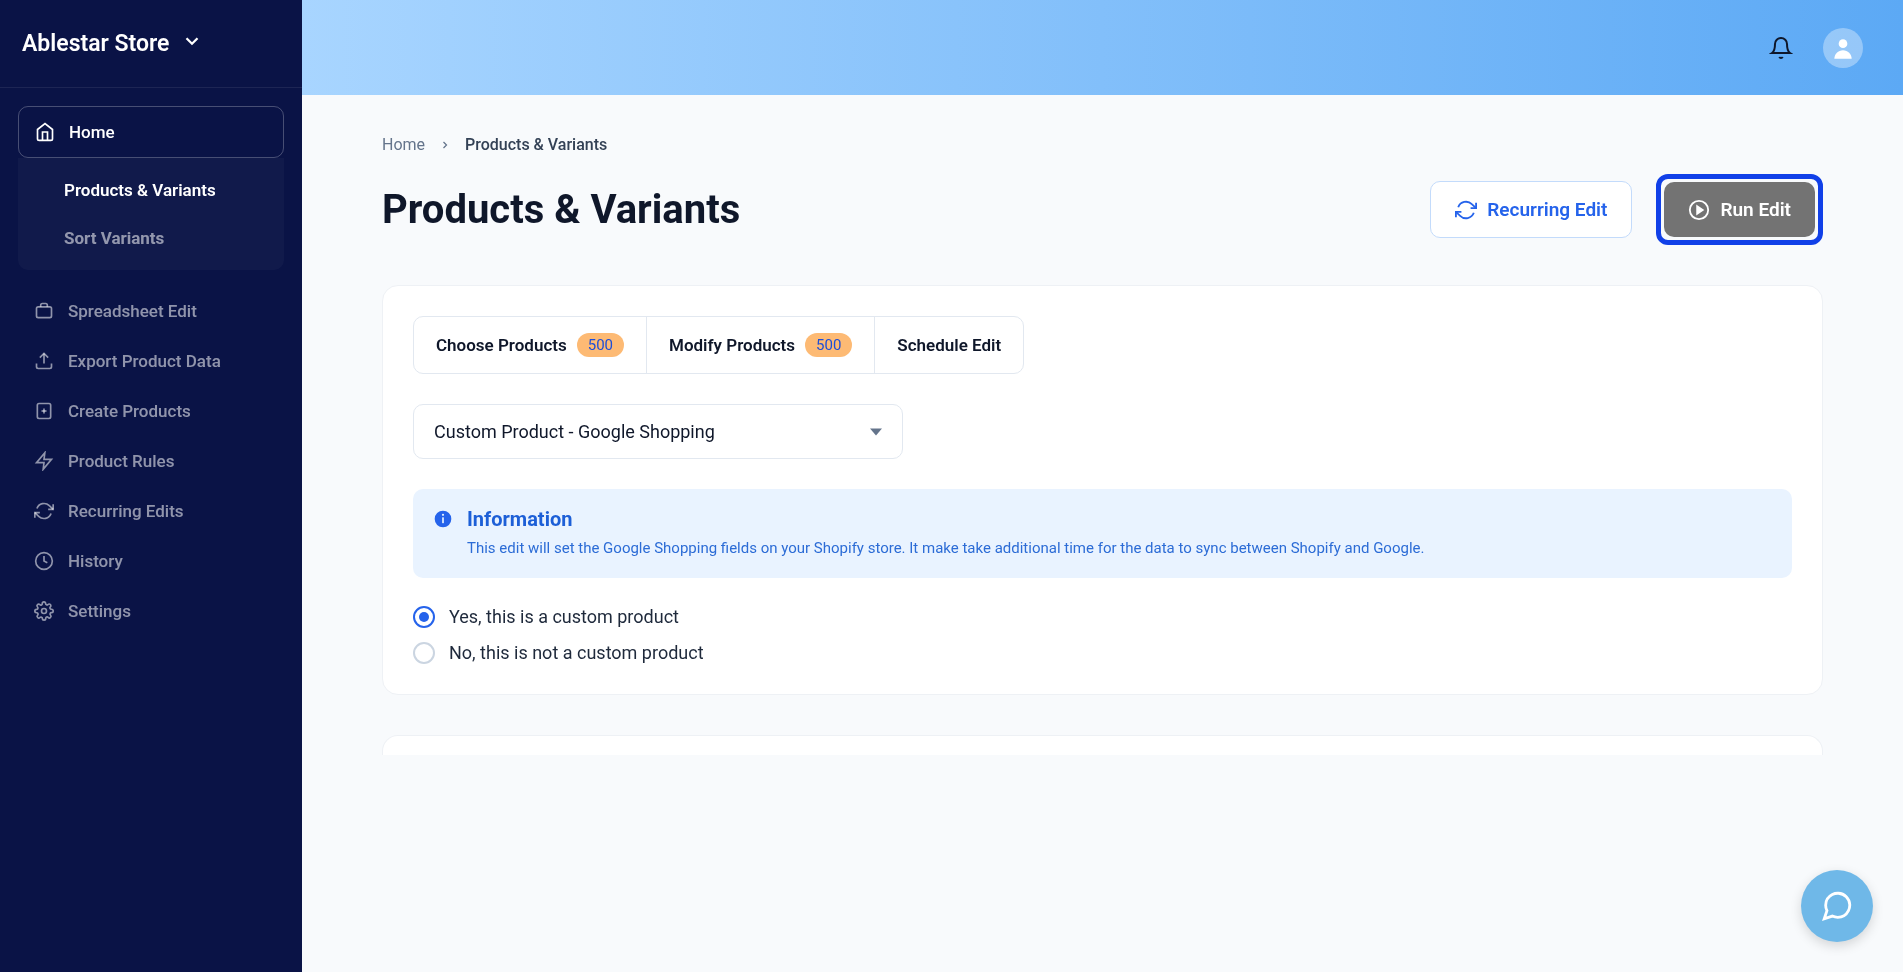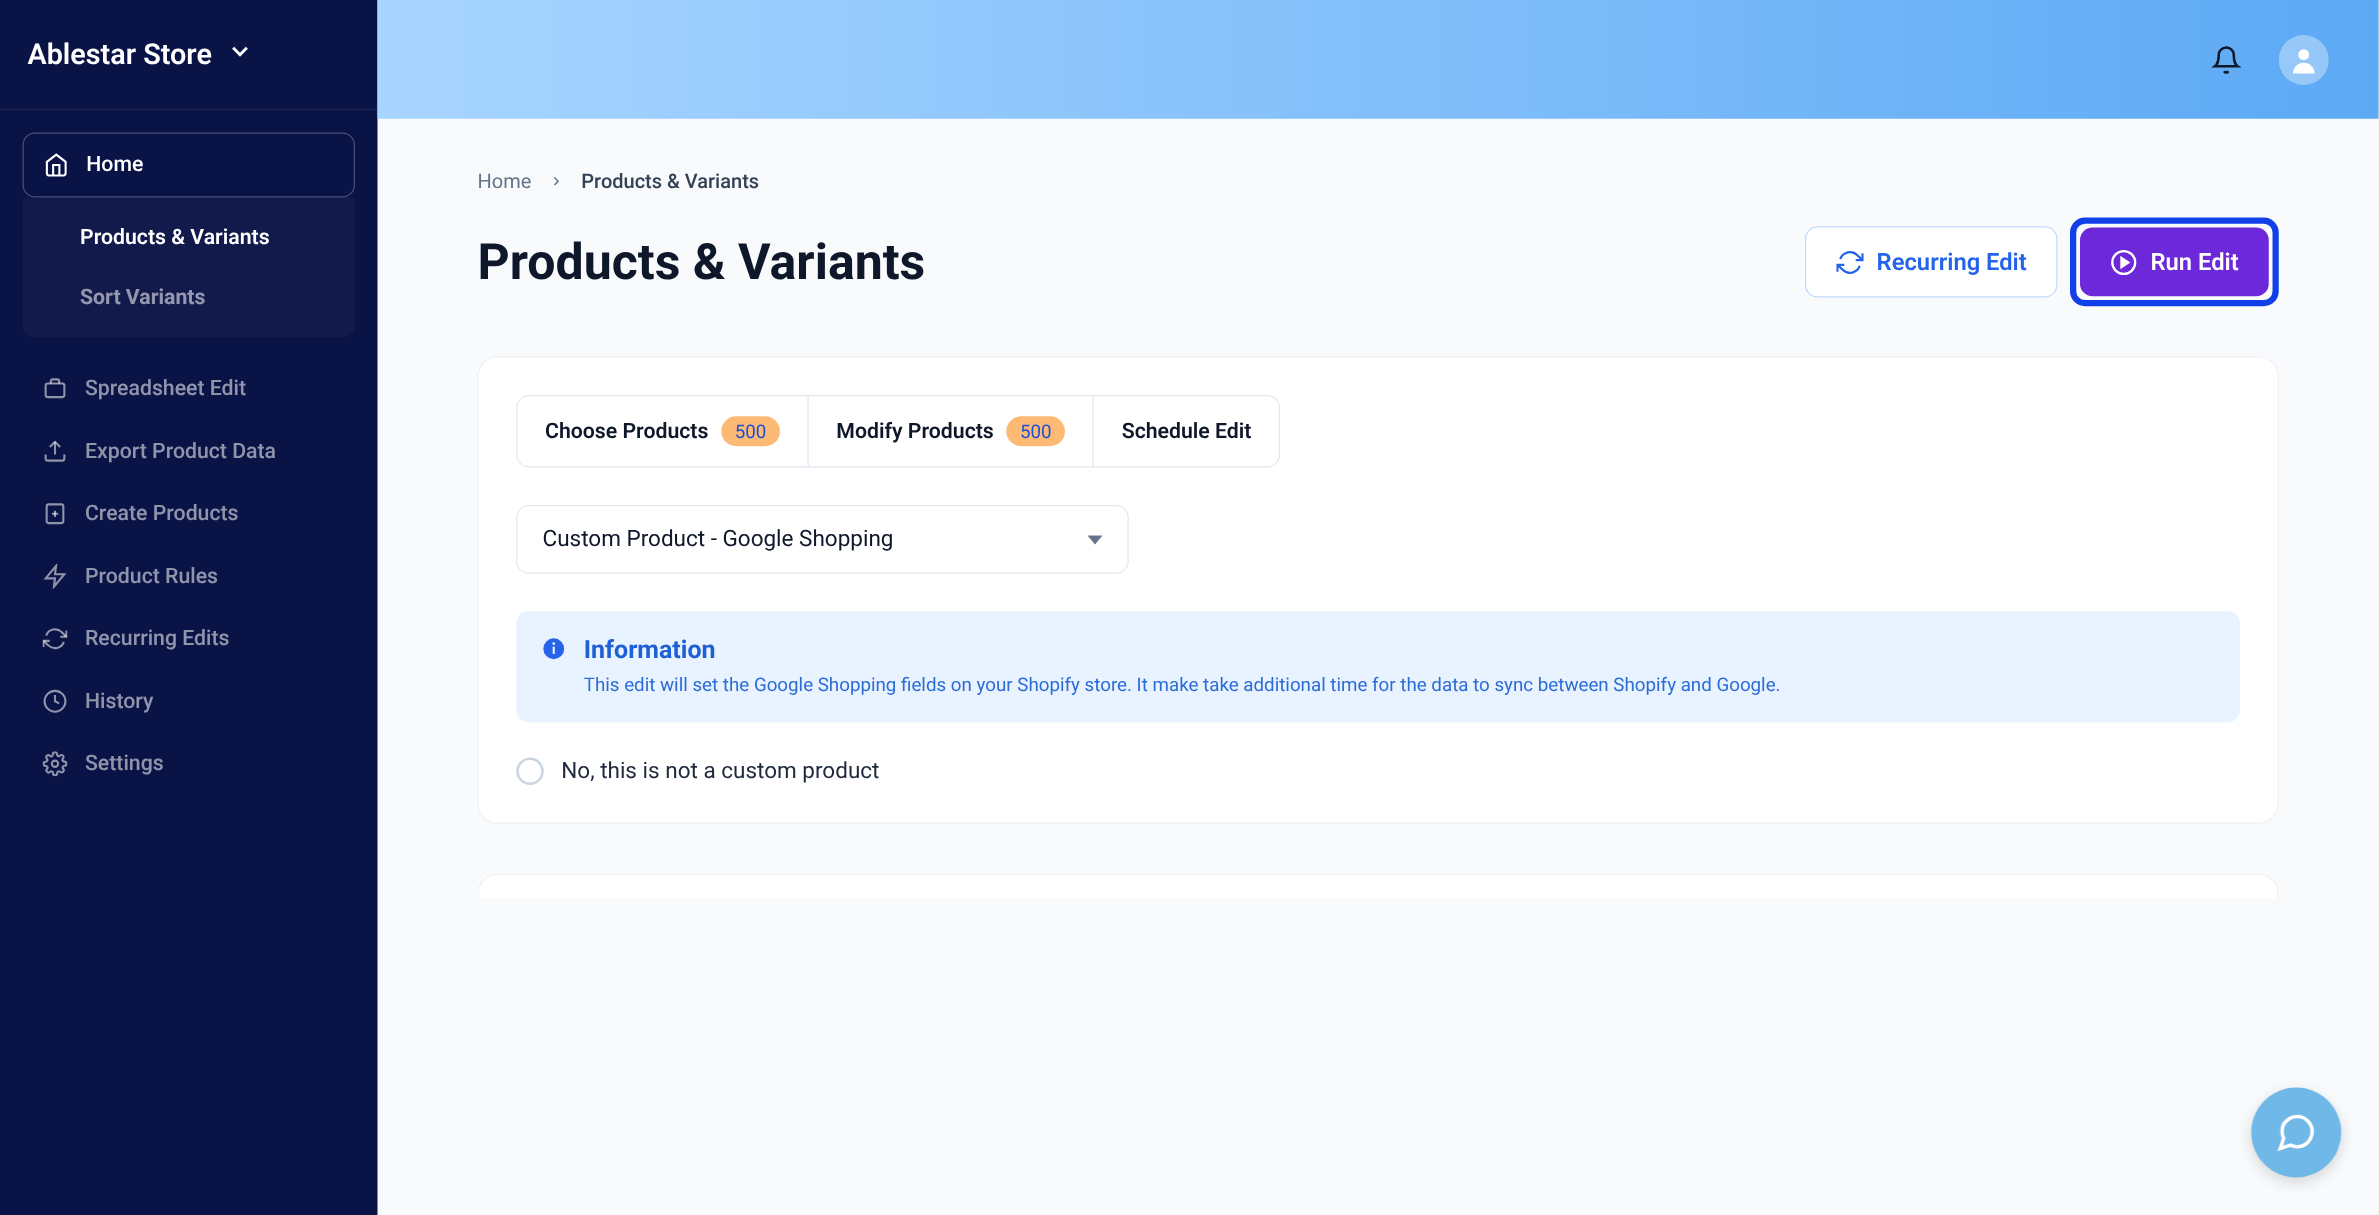--- a/index.html
+++ b/index.html
@@ -20,24 +20,24 @@
 .topbar svg { cursor: pointer; }
 .avatar { width: 40px; height: 40px; border-radius: 50%; background: rgba(255,255,255,0.35); display: flex; align-items: center; justify-content: center; cursor: pointer; }
 .avatar svg { width: 26px; height: 26px; }
 .content { padding: 40px 80px; flex: 1; overflow-y: auto; }
 .breadcrumb { display: flex; align-items: center; gap: 14px; color: #64748b; font-size: 16px; margin-bottom: 20px; }
 .breadcrumb span { cursor: pointer; }
 .breadcrumb .current { color: #334155; font-weight: 500; }
 .breadcrumb svg { width: 12px; height: 12px; }
 .page-header { display: flex; align-items: center; justify-content: space-between; margin-bottom: 40px; }
 .page-title { font-size: 40px; font-weight: 700; color: #0f172a; }
-.header-actions { display: flex; gap: 10px; align-items: center; }
+.header-actions { display: flex; gap: 24px; align-items: center; }
 .btn { display: flex; align-items: center; gap: 10px; padding: 16px 24px; border-radius: 10px; font-size: 19px; font-weight: 600; cursor: pointer; border: none; }
 .btn-outline { background: #fff; border: 1.5px solid #c3dbfb; color: #2563eb; }
-.btn-primary { background: #6d28d9; color: #fff; }
+.btn-primary { background: #737373; color: #fff; }
 .run-edit-wrap { border: 5px solid #1140e8; border-radius: 12px; padding: 3px; }
 .card { background: #fff; border-radius: 16px; padding: 30px; border: 1px solid #eef1f5; }
 .tabs { display: flex; border: 1px solid #e2e8f0; border-radius: 10px; width: fit-content; margin-bottom: 30px; }
 .tab { display: flex; align-items: center; gap: 10px; padding: 16px 22px; border-right: 1px solid #e2e8f0; font-size: 17px; font-weight: 600; color: #0f172a; cursor: pointer; }
 .tab:last-child { border-right: none; }
 .badge { background: #fdba74; color: #1d4ed8; padding: 3px 11px; border-radius: 999px; font-size: 15px; font-weight: 400; }
 .field-label { font-size: 17px; color: #475569; margin-bottom: 14px; }
 .select { display: flex; align-items: center; justify-content: space-between; width: 490px; padding: 16px 20px; border: 1px solid #e2e8f0; border-radius: 10px; font-size: 18px; color: #0f172a; cursor: pointer; margin-bottom: 30px; }
 .select svg { width: 12px; height: 12px; color: #64748b; }
 .info-box { display: flex; gap: 14px; background: #e9f3ff; border-radius: 10px; padding: 18px 20px; margin-bottom: 28px; }
@@ -207,20 +207,24 @@
             <circle cx="12" cy="7" r="1.3" fill="#e9f3ff"></circle>
           </svg>
         <div>
           <div class="title">Information</div>
           <div class="text">This edit will set the Google Shopping fields on your Shopify store. It make take additional time for the data to sync between Shopify and Google.</div>
         </div>
       </div>
 
       <div class="radio-group">
         <div class="radio-item">
+          <div class="radio checked"></div>
+          <span class="radio-label">Yes, this is a custom product</span>
+        </div>
+        <div class="radio-item">
           <div class="radio"></div>
           <span class="radio-label">No, this is not a custom product</span>
         </div>
       </div>
     </div>
 
     <div class="spacer-card"></div>
   </div>
 </div>
 

